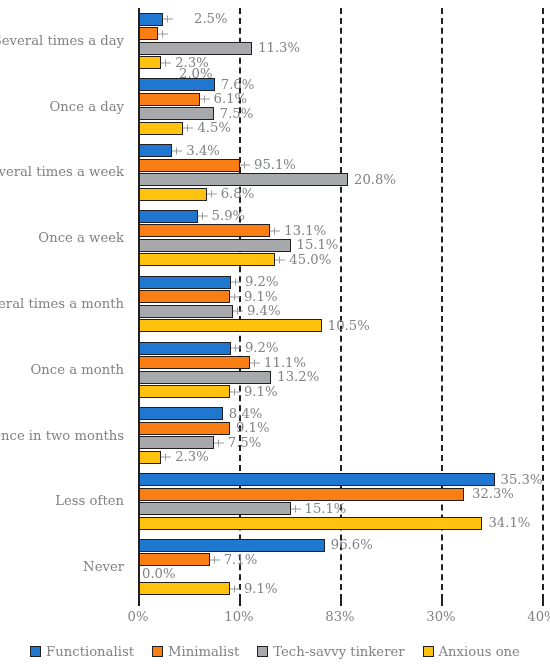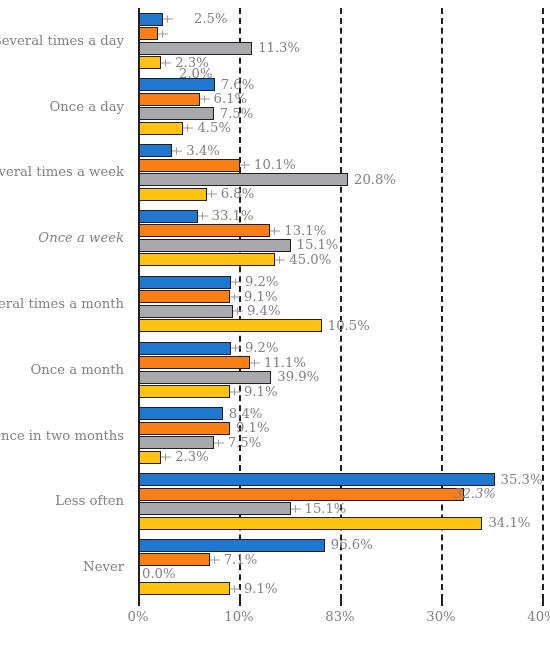--- a/index.html
+++ b/index.html
@@ -92,21 +92,21 @@
 </style>
 </head>
 <body>
 
 <div id="chart-root">
 
   <div class="cat-labels">
       <div class="cat-label" style="top: 32.8889px;">Several times a day</div>
       <div class="cat-label" style="top: 98.6667px;">Once a day</div>
       <div class="cat-label" style="top: 164.444px;">Several times a week</div>
-      <div class="cat-label" style="top: 230.222px; font-style: italic;">Once a week</div>
+      <div class="cat-label" style="top: 230.222px;">Once a week</div>
       <div class="cat-label" style="top: 296px;">Several times a month</div>
       <div class="cat-label" style="top: 361.778px;">Once a month</div>
       <div class="cat-label" style="top: 427.556px;">Once in two months</div>
       <div class="cat-label" style="top: 493.333px;">Less often</div>
       <div class="cat-label" style="top: 559.111px;">Never</div>
     </div>
 
   <div class="plot-area">
       <div class="gridline" style="left: 101px;"></div>
       <div class="tick" style="left: 101px;"></div>
@@ -143,31 +143,31 @@
       <div class="leader-tick" style="left: 49.45px; top: 120.417px;"></div>
       <div class="leader" style="left: 45.45px; top: 120.417px; width: 10px;"></div>
       <div class="val-label" style="left: 59.45px; top: 120.417px;">4.5%</div>
       <div class="bar" style="top: 136.194px; width: 34.34px; background: rgb(31, 119, 208);"></div>
       <div class="leader-tick" style="left: 38.34px; top: 142.694px;"></div>
       <div class="leader" style="left: 34.34px; top: 142.694px; width: 10px;"></div>
       <div class="val-label" style="left: 48.34px; top: 142.694px;">3.4%</div>
       <div class="bar" style="top: 150.694px; width: 102.01px; background: rgb(249, 127, 21);"></div>
       <div class="leader-tick" style="left: 106.01px; top: 157.194px;"></div>
       <div class="leader" style="left: 102.01px; top: 157.194px; width: 10px;"></div>
-      <div class="val-label" style="left: 116.01px; top: 157.194px;">10.1%</div>
+      <div class="val-label" style="left: 116.01px; top: 157.194px;">95.1%</div>
       <div class="bar" style="top: 165.194px; width: 210.08px; background: rgb(167, 169, 172);"></div>
       <div class="val-label" style="left: 216.08px; top: 171.694px;">20.8%</div>
       <div class="bar" style="top: 179.694px; width: 68.68px; background: rgb(255, 194, 14);"></div>
       <div class="leader-tick" style="left: 72.68px; top: 186.194px;"></div>
       <div class="leader" style="left: 68.68px; top: 186.194px; width: 10px;"></div>
       <div class="val-label" style="left: 82.68px; top: 186.194px;">6.8%</div>
       <div class="bar" style="top: 201.972px; width: 59.59px; background: rgb(31, 119, 208);"></div>
       <div class="leader-tick" style="left: 63.59px; top: 208.472px;"></div>
       <div class="leader" style="left: 59.59px; top: 208.472px; width: 10px;"></div>
-      <div class="val-label" style="left: 73.59px; top: 208.472px;">33.1%</div>
+      <div class="val-label" style="left: 73.59px; top: 208.472px;">5.9%</div>
       <div class="bar" style="top: 216.472px; width: 132.31px; background: rgb(249, 127, 21);"></div>
       <div class="leader-tick" style="left: 136.31px; top: 222.972px;"></div>
       <div class="leader" style="left: 132.31px; top: 222.972px; width: 10px;"></div>
       <div class="val-label" style="left: 146.31px; top: 222.972px;">13.1%</div>
       <div class="bar" style="top: 230.972px; width: 152.51px; background: rgb(167, 169, 172);"></div>
       <div class="val-label" style="left: 158.51px; top: 237.472px;">15.1%</div>
       <div class="bar" style="top: 245.472px; width: 137.36px; background: rgb(255, 194, 14);"></div>
       <div class="leader-tick" style="left: 141.36px; top: 251.972px;"></div>
       <div class="leader" style="left: 137.36px; top: 251.972px; width: 10px;"></div>
       <div class="val-label" style="left: 151.36px; top: 251.972px;">45.0%</div>
@@ -187,41 +187,41 @@
       <div class="val-label" style="left: 189.82px; top: 317.75px;">10.5%</div>
       <div class="bar" style="top: 333.528px; width: 92.92px; background: rgb(31, 119, 208);"></div>
       <div class="leader-tick" style="left: 96.92px; top: 340.028px;"></div>
       <div class="leader" style="left: 92.92px; top: 340.028px; width: 10px;"></div>
       <div class="val-label" style="left: 106.92px; top: 340.028px;">9.2%</div>
       <div class="bar" style="top: 348.028px; width: 112.11px; background: rgb(249, 127, 21);"></div>
       <div class="leader-tick" style="left: 116.11px; top: 354.528px;"></div>
       <div class="leader" style="left: 112.11px; top: 354.528px; width: 10px;"></div>
       <div class="val-label" style="left: 126.11px; top: 354.528px;">11.1%</div>
       <div class="bar" style="top: 362.528px; width: 133.32px; background: rgb(167, 169, 172);"></div>
-      <div class="val-label" style="left: 139.32px; top: 369.028px;">39.9%</div>
+      <div class="val-label" style="left: 139.32px; top: 369.028px;">13.2%</div>
       <div class="bar" style="top: 377.028px; width: 91.91px; background: rgb(255, 194, 14);"></div>
       <div class="leader-tick" style="left: 95.91px; top: 383.528px;"></div>
       <div class="leader" style="left: 91.91px; top: 383.528px; width: 10px;"></div>
       <div class="val-label" style="left: 105.91px; top: 383.528px;">9.1%</div>
       <div class="bar" style="top: 399.306px; width: 84.84px; background: rgb(31, 119, 208);"></div>
       <div class="val-label" style="left: 90.84px; top: 405.806px;">8.4%</div>
       <div class="bar" style="top: 413.806px; width: 91.91px; background: rgb(249, 127, 21);"></div>
       <div class="val-label" style="left: 97.91px; top: 420.306px;">9.1%</div>
       <div class="bar" style="top: 428.306px; width: 75.75px; background: rgb(167, 169, 172);"></div>
       <div class="leader-tick" style="left: 79.75px; top: 434.806px;"></div>
       <div class="leader" style="left: 75.75px; top: 434.806px; width: 10px;"></div>
       <div class="val-label" style="left: 89.75px; top: 434.806px;">7.5%</div>
       <div class="bar" style="top: 442.806px; width: 23.23px; background: rgb(255, 194, 14);"></div>
       <div class="leader-tick" style="left: 27.23px; top: 449.306px;"></div>
       <div class="leader" style="left: 23.23px; top: 449.306px; width: 10px;"></div>
       <div class="val-label" style="left: 37.23px; top: 449.306px;">2.3%</div>
       <div class="bar" style="top: 465.083px; width: 356.53px; background: rgb(31, 119, 208);"></div>
       <div class="val-label" style="left: 362.53px; top: 471.583px;">35.3%</div>
       <div class="bar" style="top: 479.583px; width: 326.23px; background: rgb(249, 127, 21);"></div>
-      <div class="val-label" style="left: 316px; top: 486.083px; font-style: italic;">32.3%</div>
+      <div class="val-label" style="left: 334px; top: 486.083px;">32.3%</div>
       <div class="bar" style="top: 494.083px; width: 152.51px; background: rgb(167, 169, 172);"></div>
       <div class="leader-tick" style="left: 156.51px; top: 500.583px;"></div>
       <div class="leader" style="left: 152.51px; top: 500.583px; width: 10px;"></div>
       <div class="val-label" style="left: 166.51px; top: 500.583px;">15.1%</div>
       <div class="bar" style="top: 508.583px; width: 344.41px; background: rgb(255, 194, 14);"></div>
       <div class="val-label" style="left: 350.41px; top: 515.083px;">34.1%</div>
       <div class="bar" style="top: 530.861px; width: 186.85px; background: rgb(31, 119, 208);"></div>
       <div class="val-label" style="left: 192.85px; top: 537.361px;">96.6%</div>
       <div class="bar" style="top: 545.361px; width: 71.71px; background: rgb(249, 127, 21);"></div>
       <div class="leader-tick" style="left: 75.71px; top: 551.861px;"></div>
@@ -237,14 +237,32 @@
   <div class="axis-line"></div>
 
   <div class="xticks">
       <div class="xtick-label" style="left: 138px;">0%</div>
       <div class="xtick-label" style="left: 239px;">10%</div>
       <div class="xtick-label" style="left: 340px;">83%</div>
       <div class="xtick-label" style="left: 441px;">30%</div>
       <div class="xtick-label" style="left: 542px;">40%</div>
     </div>
 
+  <div class="legend">
+      <div class="legend-item">
+        <span class="legend-swatch" style="background: rgb(31, 119, 208);"></span>
+        <span class="legend-text">Functionalist</span>
+      </div>
+      <div class="legend-item">
+        <span class="legend-swatch" style="background: rgb(249, 127, 21);"></span>
+        <span class="legend-text">Minimalist</span>
+      </div>
+      <div class="legend-item">
+        <span class="legend-swatch" style="background: rgb(167, 169, 172);"></span>
+        <span class="legend-text">Tech-savvy tinkerer</span>
+      </div>
+      <div class="legend-item">
+        <span class="legend-swatch" style="background: rgb(255, 194, 14);"></span>
+        <span class="legend-text">Anxious one</span>
+      </div>
+    </div>
 
 </div>
 
 </body></html>

